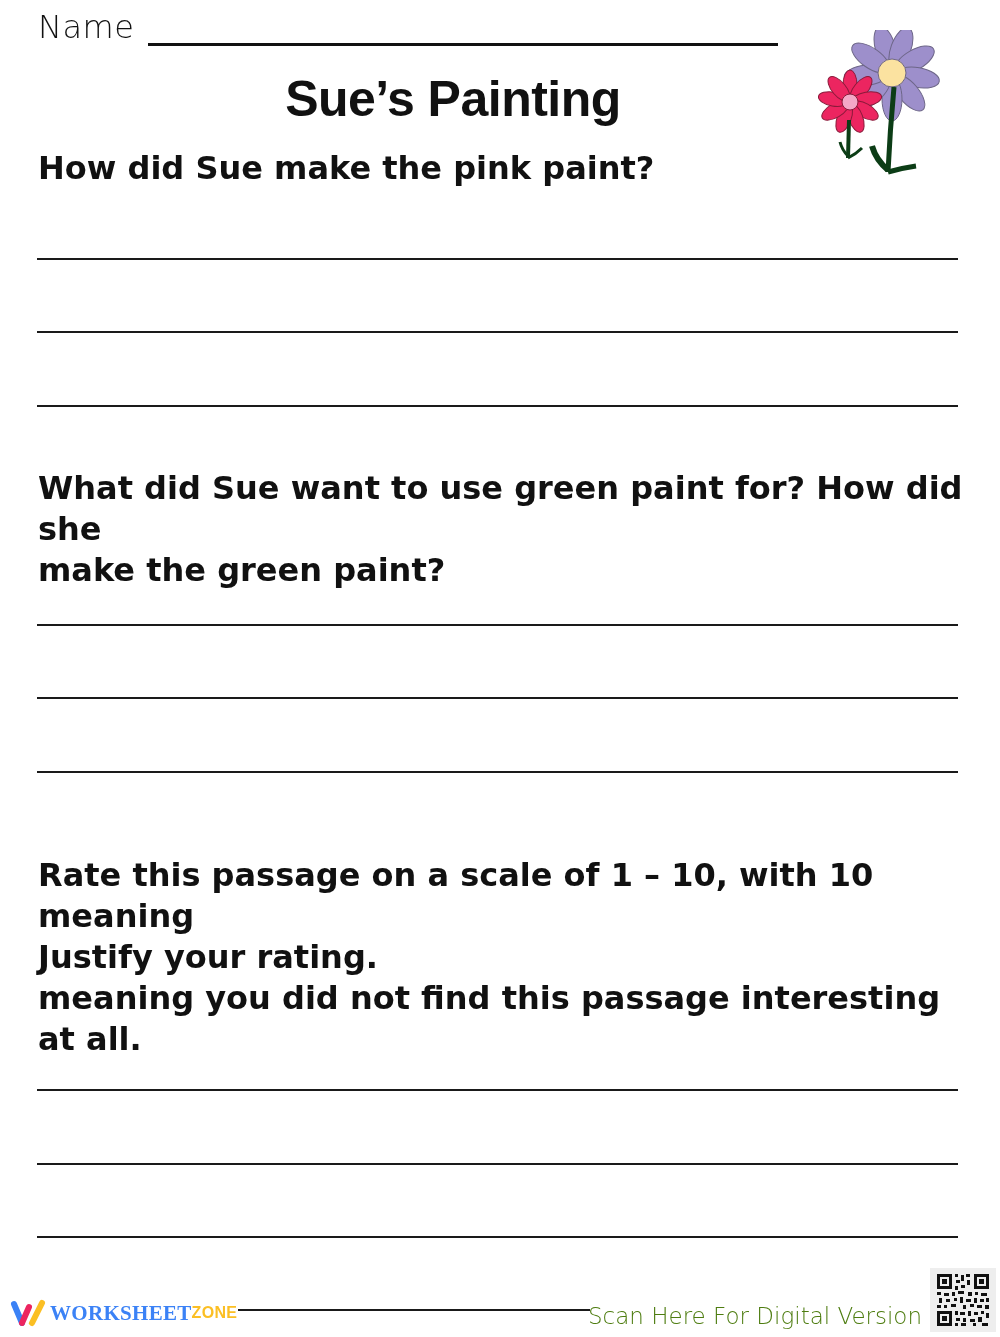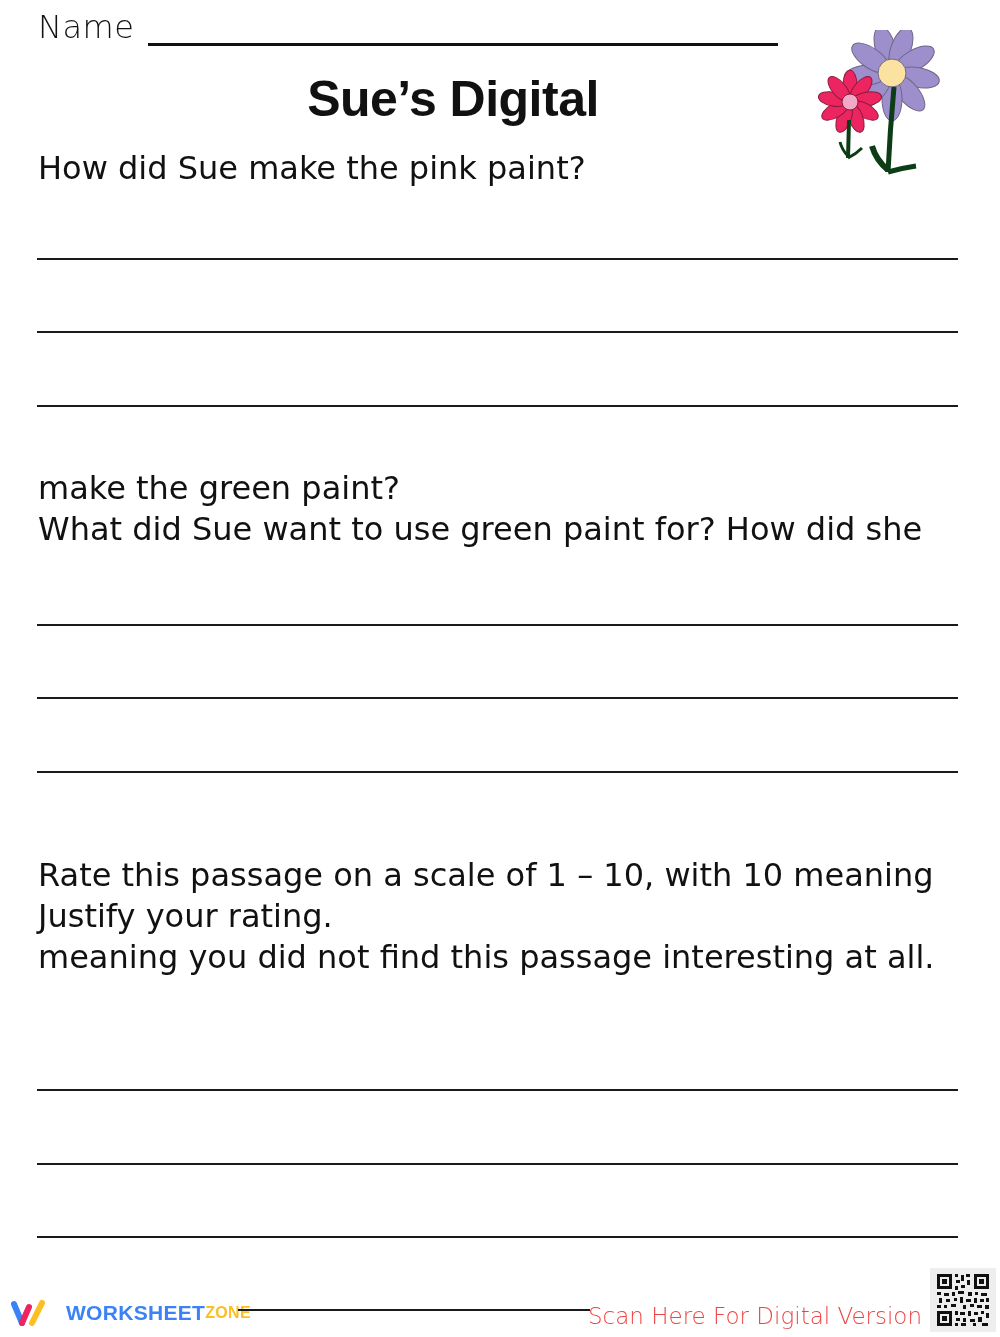--- a/index.html
+++ b/index.html
@@ -3,37 +3,37 @@
   <meta charset="utf-8">
   <style>
     html, body { margin: 0; padding: 0; background: #ffffff; }
     body { width: 1000px; height: 1337px; position: relative; overflow: hidden;
            font-family: "DejaVu Sans", sans-serif; color: #111; }
     .abs { position: absolute; }
     .name-label { left: 38px; top: 8px; font-size: 32px; font-weight: 300; letter-spacing: 0.5px; }
     .name-line { left: 148px; top: 43px; width: 630px; height: 3px; background: #111; }
     .title { left: 0; width: 906px; top: 70px; text-align: center; font-family: "Liberation Sans", sans-serif;
              font-weight: bold; font-size: 50px; letter-spacing: -0.5px; }
-    .question { left: 38px; width: 930px; font-size: 32px; line-height: 41px; font-weight: 400; }
+    .question { left: 38px; width: 930px; font-size: 32px; line-height: 41px; font-weight: 700; }
     .answer-line { left: 37px; width: 921px; height: 2px; background: #1a1a1a; }
     .flower { left: 810px; top: 30px; width: 150px; height: 150px; }
     .footer-line { left: 238px; top: 1309px; width: 352px; height: 2px; background: #1a1a1a; }
     .logo { left: 10px; top: 1298px; height: 30px; display: flex; align-items: center; }
-    .logo-word-1 { font-family: Liberation Sans, sans-serif; font-weight: bold; font-size: 21px; color: #3b82f6; margin-left: 20px; letter-spacing: 0.3px; }
+    .logo-word-1 { font-family: Liberation Serif, serif; font-weight: bold; font-size: 21px; color: #3b82f6; margin-left: 4px; letter-spacing: 0.3px; }
     .logo-word-2 { font-family: "Liberation Sans", sans-serif; font-weight: bold; font-size: 16px; color: #fbbf24; letter-spacing: 0.3px; }
-    .scan-text { left: 588px; top: 1303px; font-size: 23px; color: #ef4444; font-family: "DejaVu Sans", sans-serif; font-weight: 300; }
+    .scan-text { left: 588px; top: 1303px; font-size: 23px; color: #4d7c0f; font-family: "DejaVu Sans", sans-serif; font-weight: 300; }
     .qr { left: 930px; top: 1268px; width: 66px; height: 64px; background: #eeeeee; }
   </style>
 </head>
 <body>
 
 <div class="abs name-label">Name</div>
 <div class="abs name-line"></div>
 
-<div class="abs title">Sue’s Digital</div>
+<div class="abs title">Sue’s Painting</div>
 
 <div class="abs flower">
   <svg width="150" height="150" viewBox="0 0 150 150">
 
     <g transform="translate(82,43)" stroke="#6d6688" stroke-width="1">
       <ellipse cx="0" cy="-26" rx="10" ry="22" fill="#9d8fcb" transform="rotate(-15)"></ellipse>
       <ellipse cx="0" cy="-26" rx="10" ry="22" fill="#9d8fcb" transform="rotate(20)"></ellipse>
       <ellipse cx="0" cy="-26" rx="10" ry="22" fill="#9d8fcb" transform="rotate(60)"></ellipse>
       <ellipse cx="0" cy="-26" rx="10" ry="22" fill="#9d8fcb" transform="rotate(100)"></ellipse>
       <ellipse cx="0" cy="-26" rx="10" ry="22" fill="#9d8fcb" transform="rotate(140)"></ellipse>
@@ -65,22 +65,22 @@
     <path d="M38 128 Q46 124 52 118" stroke="#0c3d16" stroke-width="3" fill="none"></path>
   </svg>
 </div>
 
 <div class="abs question" style="top:148px;">How did Sue make the pink paint?</div>
 <div class="abs answer-line" style="top:258px;"></div>
 <div class="abs answer-line" style="top:331px;"></div>
 <div class="abs answer-line" style="top:405px;"></div>
 
 <div class="abs question" style="top:468px;">
+  <div>What did Sue want to use green paint for? How did she</div>
   <div>make the green paint?</div>
-  <div>What did Sue want to use green paint for? How did she</div>
 </div>
 <div class="abs answer-line" style="top:624px;"></div>
 <div class="abs answer-line" style="top:697px;"></div>
 <div class="abs answer-line" style="top:771px;"></div>
 
 <div class="abs question" style="top:855px;">
   <div>Rate this passage on a scale of 1 – 10, with 10 meaning</div>
   <div>Justify your rating.</div>
   <div>meaning you did not find this passage interesting at all.</div>
 </div>

